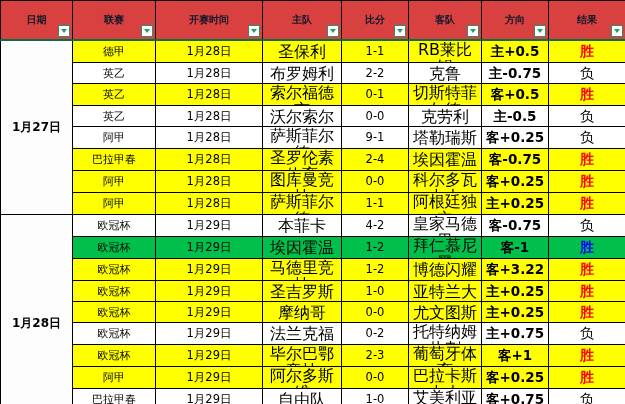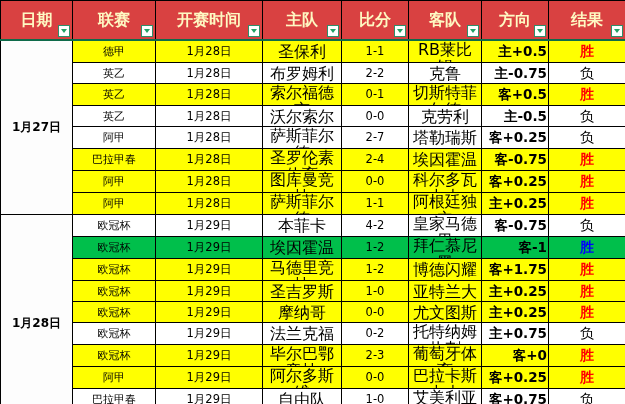--- a/index.html
+++ b/index.html
@@ -14,23 +14,23 @@
     table-layout:fixed;
   }
   th,td{
     border:1px solid #000;
     overflow:hidden;
     padding:0;
     vertical-align:middle;
   }
   thead th{
     background:#d94141;
-    color:#fef9c3;
+    color:#0f172a;
     font-weight:bold;
-    font-size:16px;
+    font-size:10px;
     height:38px;
     position:relative;
     border-bottom:2px solid #0f6b4a;
   }
   .filter-btn{
     position:absolute;
     right:2px;bottom:2px;
     width:12px;height:12px;
     background:#fff;
     border:1px solid #2f8f6b;
@@ -58,21 +58,21 @@
     padding:0 3px;
   }
   td.c-date{
     background:#fdfdfd;
     font-weight:bold;
     font-size:12px;
   }
   td.c-time .wrap, td.c-score .wrap{font-size:11.5px;}
   td.c-league .wrap{font-size:11px;}
   td.c-home .wrap, td.c-away .wrap{font-size:16px;}
-  td.c-dir{text-align:right;}
+  td.c-dir{text-align:center;}
   td.c-dir .wrap{
     font-weight:bold;
     font-size:13.5px;
     padding:0 1px;
     word-break:keep-all;
   }
   td.c-res .wrap{font-size:14px;}
   .win-red{color:#ff0000;font-weight:bold;}
   .win-blue{color:#0000ff;font-weight:bold;}
   .loss-black{color:#000000;font-weight:normal;}
@@ -247,21 +247,21 @@
     <td class="c-league">
           <div class="wrap">阿甲</div>
         </td>
     <td class="c-time">
           <div class="wrap">1月28日</div>
         </td>
     <td class="c-home">
           <div class="wrap">萨斯菲尔德</div>
         </td>
     <td class="c-score">
-          <div class="wrap">2-7</div>
+          <div class="wrap">9-1</div>
         </td>
     <td class="c-away">
           <div class="wrap">塔勒瑞斯</div>
         </td>
     <td class="c-dir">
           <div class="wrap">客+0.25</div>
         </td>
     <td class="c-res">
           <div class="wrap loss-black">负</div>
         </td>
@@ -394,21 +394,21 @@
     <td class="c-home">
           <div class="wrap">马德里竞技</div>
         </td>
     <td class="c-score">
           <div class="wrap">1-2</div>
         </td>
     <td class="c-away">
           <div class="wrap">博德闪耀</div>
         </td>
     <td class="c-dir">
-          <div class="wrap">客+1.75</div>
+          <div class="wrap">客+3.22</div>
         </td>
     <td class="c-res">
           <div class="wrap win-red">胜</div>
         </td>
   </tr>
       <tr class="hl-yellow">
     <td class="c-league">
           <div class="wrap">欧冠杯</div>
         </td>
     <td class="c-time">
@@ -486,21 +486,21 @@
     <td class="c-home">
           <div class="wrap">毕尔巴鄂竞技</div>
         </td>
     <td class="c-score">
           <div class="wrap">2-3</div>
         </td>
     <td class="c-away">
           <div class="wrap">葡萄牙体育</div>
         </td>
     <td class="c-dir">
-          <div class="wrap">客+0</div>
+          <div class="wrap">客+1</div>
         </td>
     <td class="c-res">
           <div class="wrap win-red">胜</div>
         </td>
   </tr>
       <tr class="hl-yellow">
     <td class="c-league">
           <div class="wrap">阿甲</div>
         </td>
     <td class="c-time">

